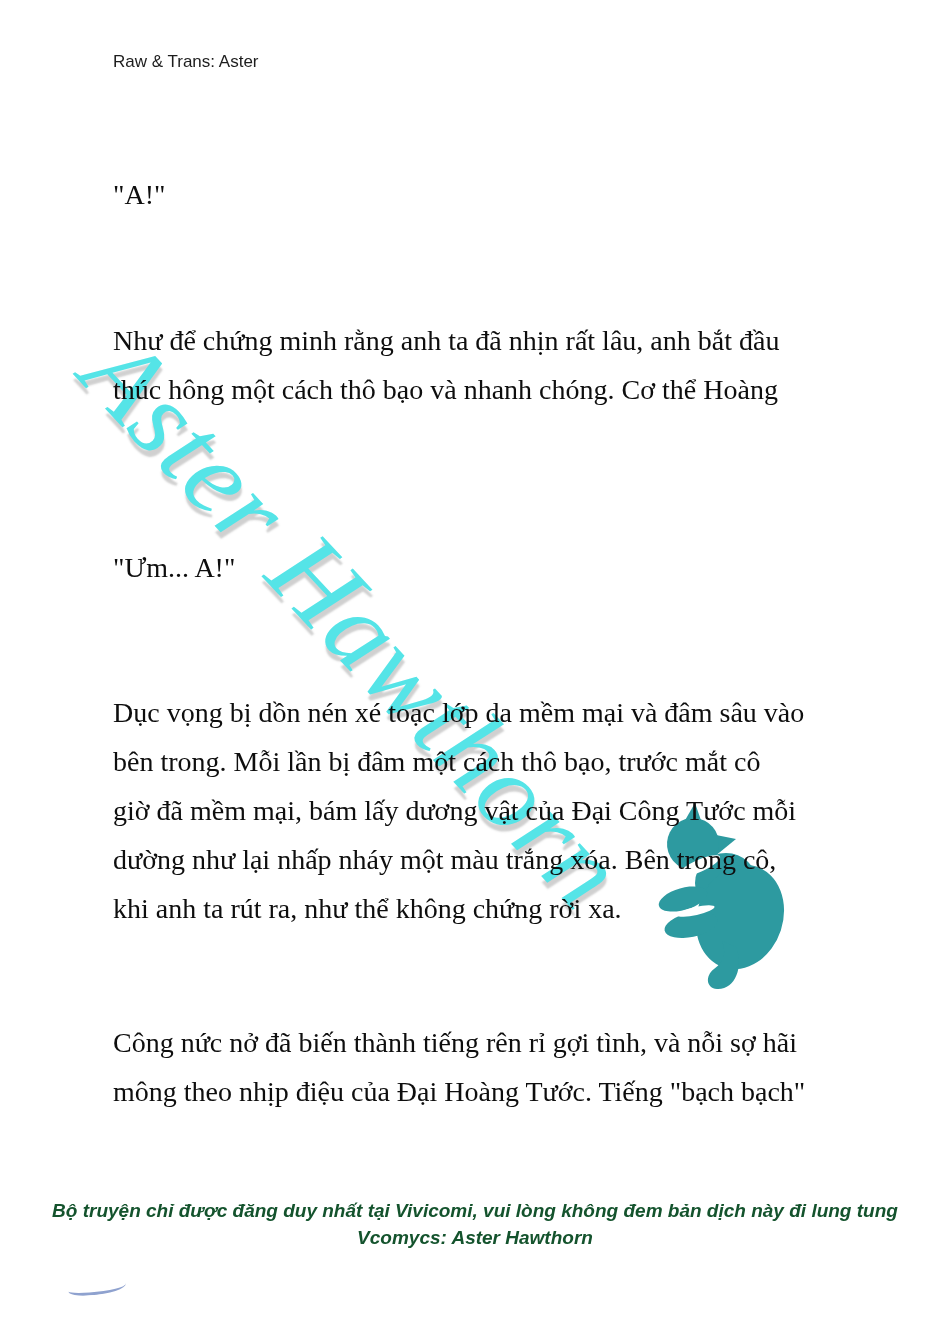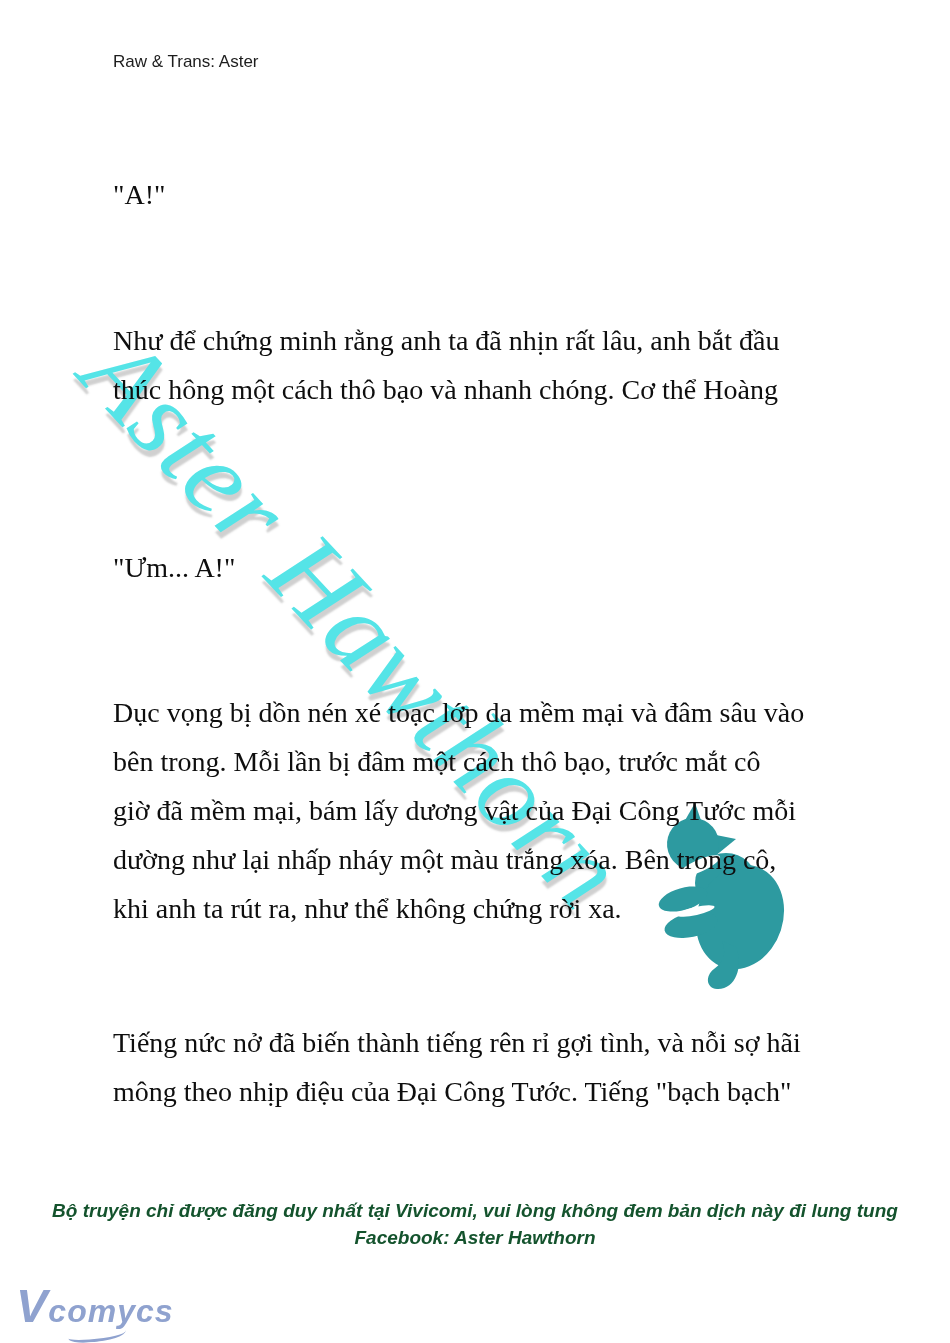--- a/index.html
+++ b/index.html
@@ -96,27 +96,26 @@
 
   <div class="para p3">
     <div class="line">Dục vọng bị dồn nén xé toạc lớp da mềm mại và đâm sâu vào</div>
     <div class="line">bên trong. Mỗi lần bị đâm một cách thô bạo, trước mắt cô</div>
     <div class="line">giờ đã mềm mại, bám lấy dương vật của Đại Công Tước mỗi</div>
     <div class="line">dường như lại nhấp nháy một màu trắng xóa. Bên trong cô,</div>
     <div class="line">khi anh ta rút ra, như thể không chứng rời xa.</div>
   </div>
 
   <div class="para p4">
-    <div class="line">Tiếng nức nở đã biến thành tiếng rên rỉ gợi tình, và nỗi sợ hãi</div>
-    <div class="line">mông theo nhịp điệu của Đại Công Tước. Tiếng "bạch bạch"</div>
+    <div class="line">Công nức nở đã biến thành tiếng rên rỉ gợi tình, và nỗi sợ hãi</div>
+    <div class="line">mông theo nhịp điệu của Đại Hoàng Tước. Tiếng "bạch bạch"</div>
   </div>
 
   <div class="footer">
     <div class="fline">Bộ truyện chỉ được đăng duy nhất tại Vivicomi, vui lòng không đem bản dịch này đi lung tung</div>
-    <div class="fline">Facebook: Aster Hawthorn</div>
+    <div class="fline">Vcomycs: Aster Hawthorn</div>
   </div>
 
   <div class="logo">
-    <span class="logo-text">Vcomycs</span>
     <span class="logo-swash"></span>
   </div>
 
 </div>
 
 </body></html>

